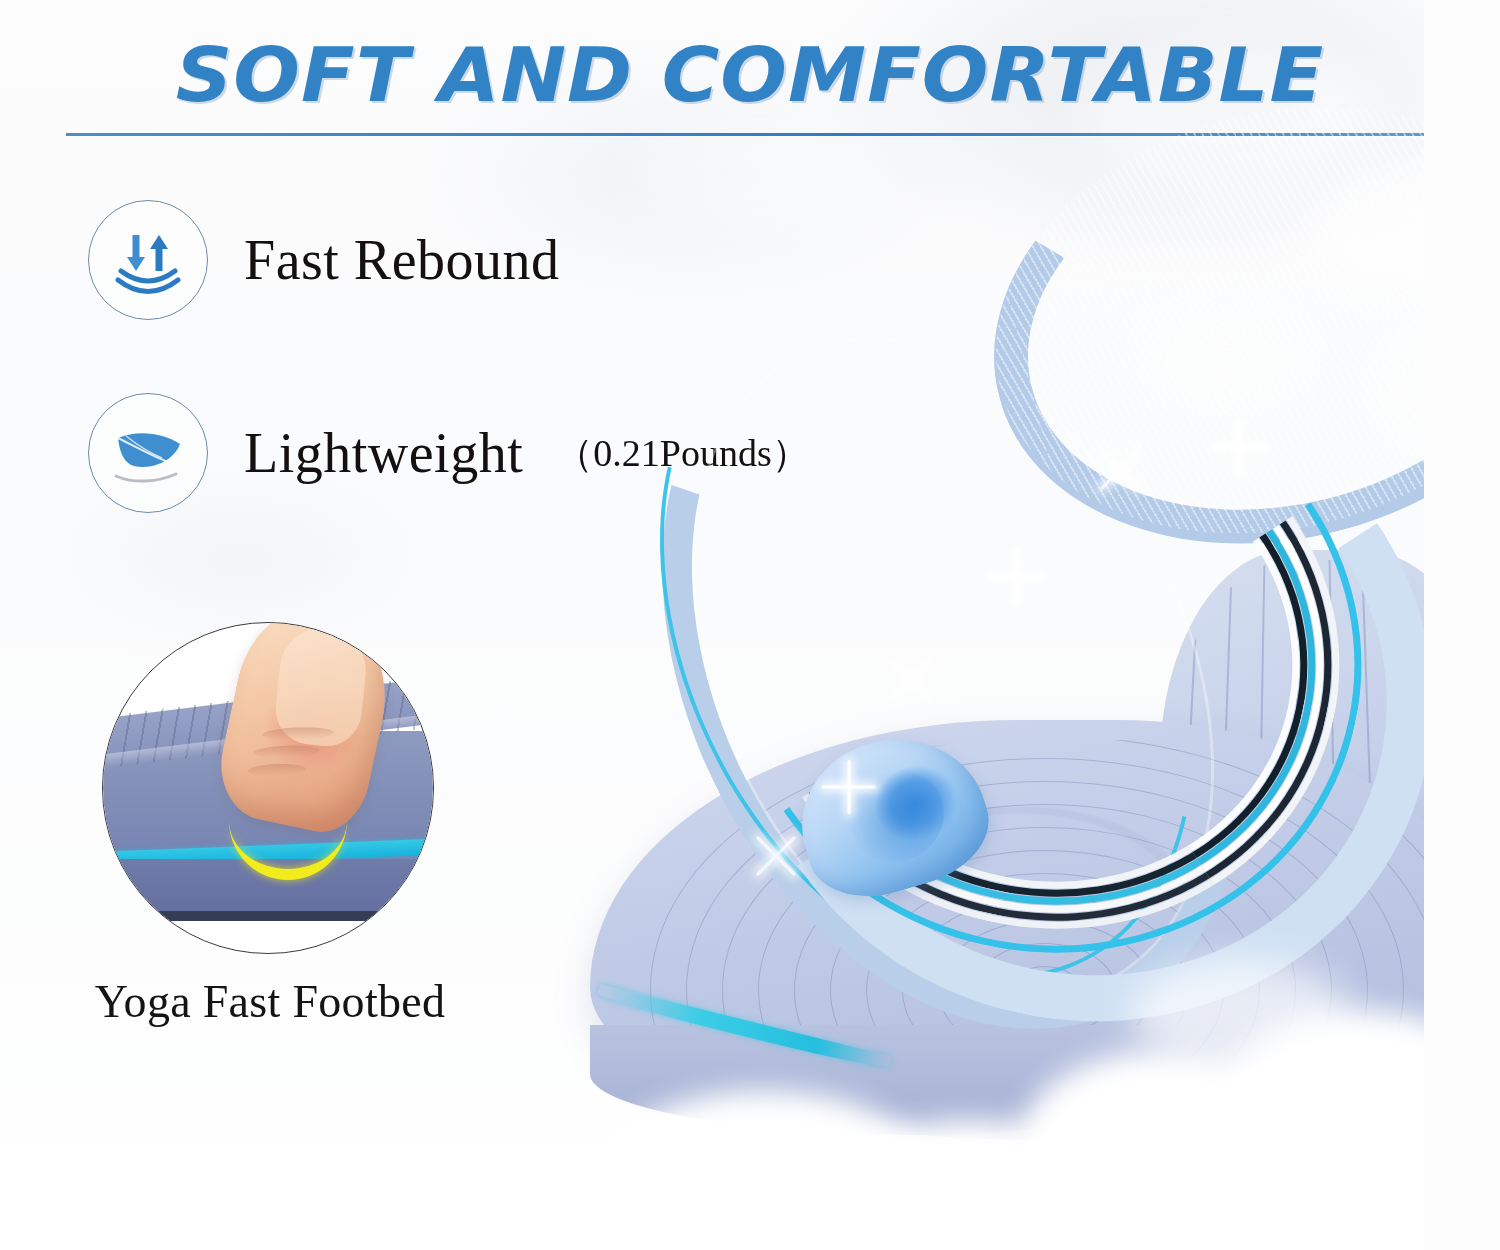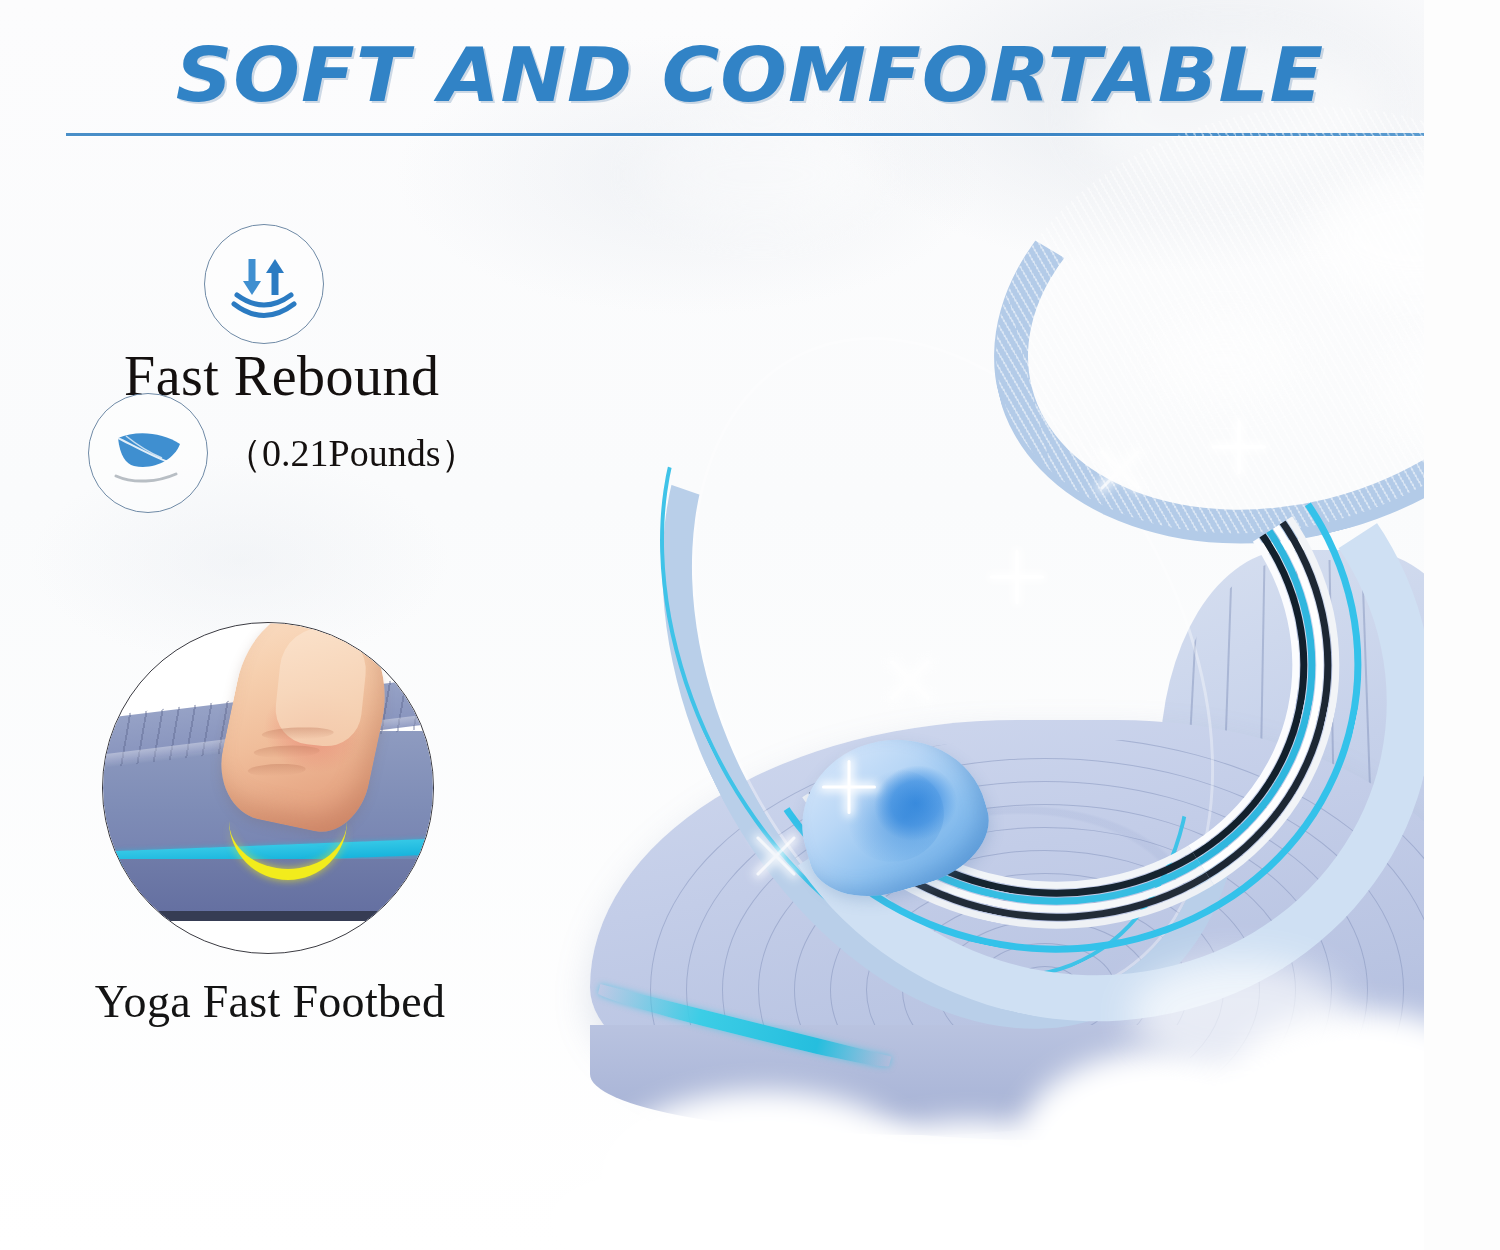--- a/index.html
+++ b/index.html
@@ -27,27 +27,27 @@
     transform:scaleX(1.06);
     text-shadow:2px 2px 0 rgba(40,95,150,.22);
     white-space:nowrap;line-height:1;
   }
   .title-rule{position:absolute;left:66px;top:133px;width:1360px;height:3px;
     background:linear-gradient(90deg,#4a8fc8,#2f7cc0 60%,#5a9bd0);
     box-shadow:0 1px 0 rgba(255,255,255,.9);}
 
   
   .feature{position:absolute;display:flex;align-items:center;}
-  .feat1{left:88px;top:224px;flex-direction:column;}
+  .feat1{left:88px;top:200px;}
   .feat2{left:88px;top:393px;}
   .badge{width:118px;height:118px;border-radius:50%;
     border:1.6px solid #6f8aa6;background:rgba(255,255,255,.45);
     display:flex;align-items:center;justify-content:center;flex:0 0 auto;}
   .feat-label{margin-left:36px;font-size:56px;color:#14100f;letter-spacing:.5px;white-space:nowrap;}
-  .feat-sub{font-size:38px;color:#14100f;margin-left:16px;}
+  .feat-sub{font-size:38px;color:#14100f;margin-left:32px;}
 
   
   .inset{position:absolute;left:102px;top:622px;width:330px;height:330px;border-radius:50%;
     border:1.8px solid #3b3b42;overflow:hidden;background:#ffffff;}
   .inset-clip{position:absolute;inset:0;border-radius:50%;overflow:hidden;}
   .foam{position:absolute;left:-6px;top:108px;width:352px;height:190px;
     background:linear-gradient(180deg,#8e9bc0 0%,#7e8cb6 42%,#7885b2 62%,#737fad 100%);}
   .foam-top{position:absolute;left:-6px;top:96px;width:352px;height:46px;
     background:linear-gradient(180deg,#96a2c6,#8793bd);
     transform:skewY(-7deg);transform-origin:left top;}
@@ -219,20 +219,21 @@
     <div class="badge">
       <span>
         <svg width="84" height="74" viewBox="0 0 84 74">
           <path d="M12 22 C30 14, 56 16, 74 28 C68 44, 48 54, 28 50 C20 48, 14 40, 12 22 Z" fill="#3f8fd0"></path>
           <path d="M12 22 C28 30, 46 40, 62 46" stroke="#ffffff" stroke-width="2" fill="none" opacity=".85"></path>
           <path d="M20 20 C30 28, 42 36, 56 42" stroke="#ffffff" stroke-width="1.6" fill="none" opacity=".7"></path>
           <path d="M10 60 C28 68, 52 66, 70 58" stroke="#7f8a96" stroke-width="3" fill="none" opacity=".55" stroke-linecap="round"></path>
         </svg>
       </span>
     </div>
+    <div class="feat-label">Lightweight</div>
     <div class="feat-sub">（0.21Pounds）</div>
   </div>
 
   <div class="inset">
     <div class="inset-clip">
       <div class="foam"></div>
       <div class="foam-top"></div>
       <div class="foam-ribs"></div>
       <div class="foam-edge"></div>
       <div class="cyan-band"></div>

